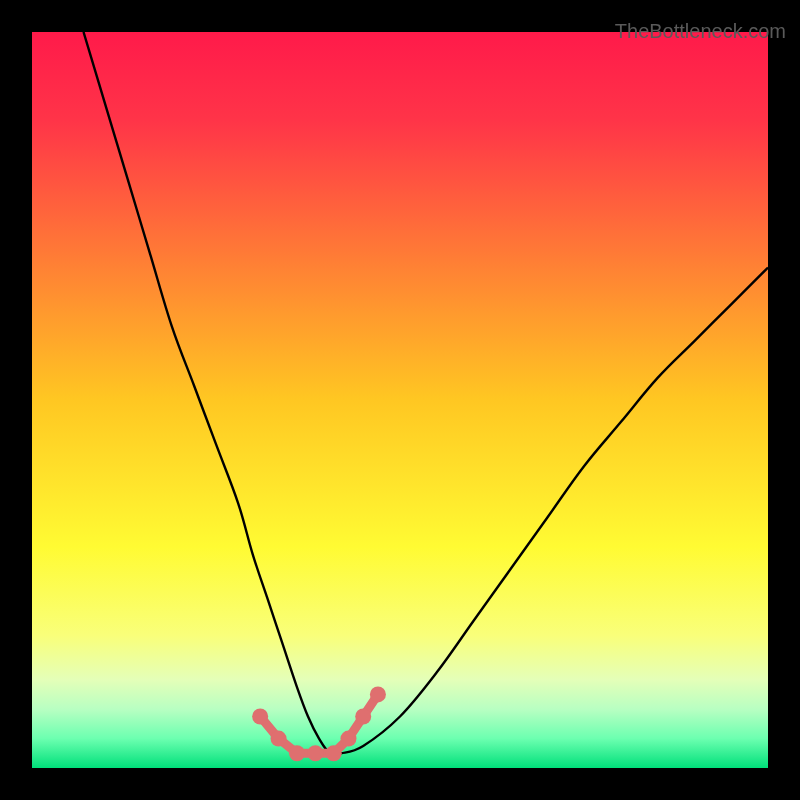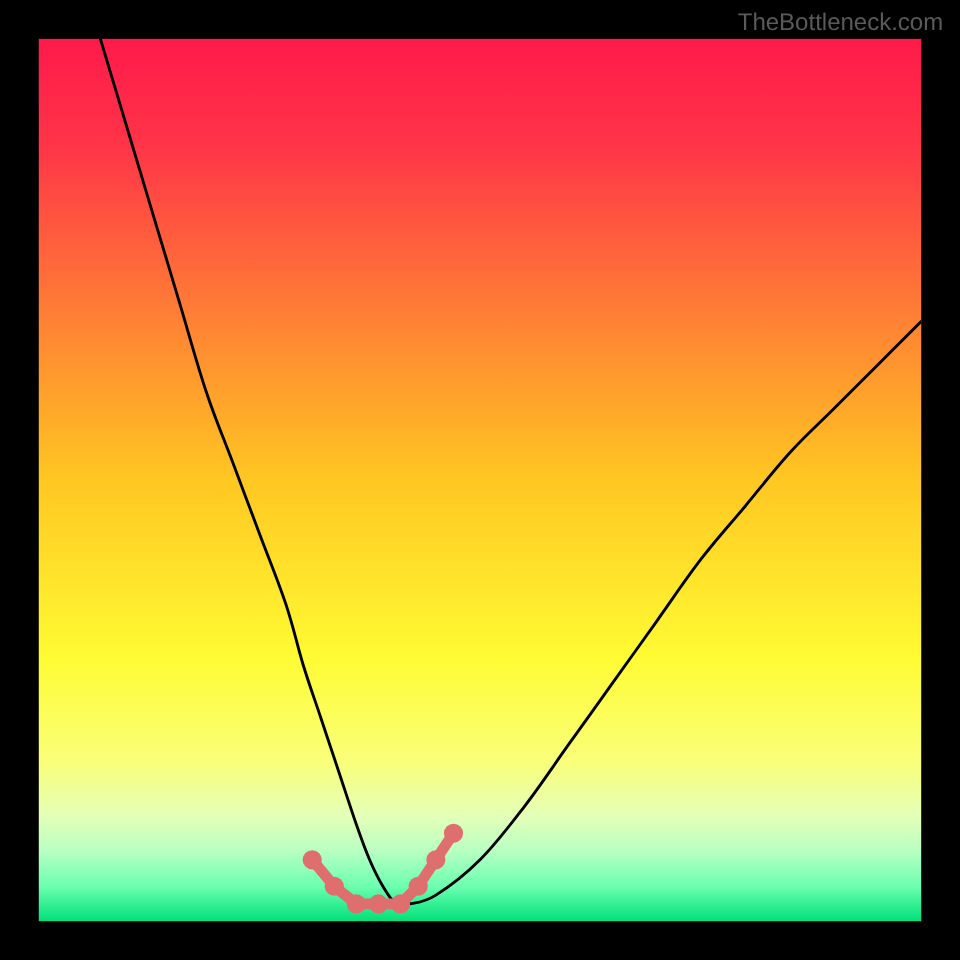--- a/index.html
+++ b/index.html
@@ -6,21 +6,21 @@
     margin: 0;
     padding: 0;
     width: 800px;
     height: 800px;
     background: #000;
     position: relative;
     font-family: Arial, sans-serif;
   }
   .watermark {
     position: absolute;
-    top: 8px;
+    top: 20px;
     right: 14px;
     color: #5a5a5a;
     font-size: 20px;
     font-weight: 500;
     z-index: 10;
   }
   .plot-wrap {
     position: absolute;
     left: 32px;
     top: 32px;

